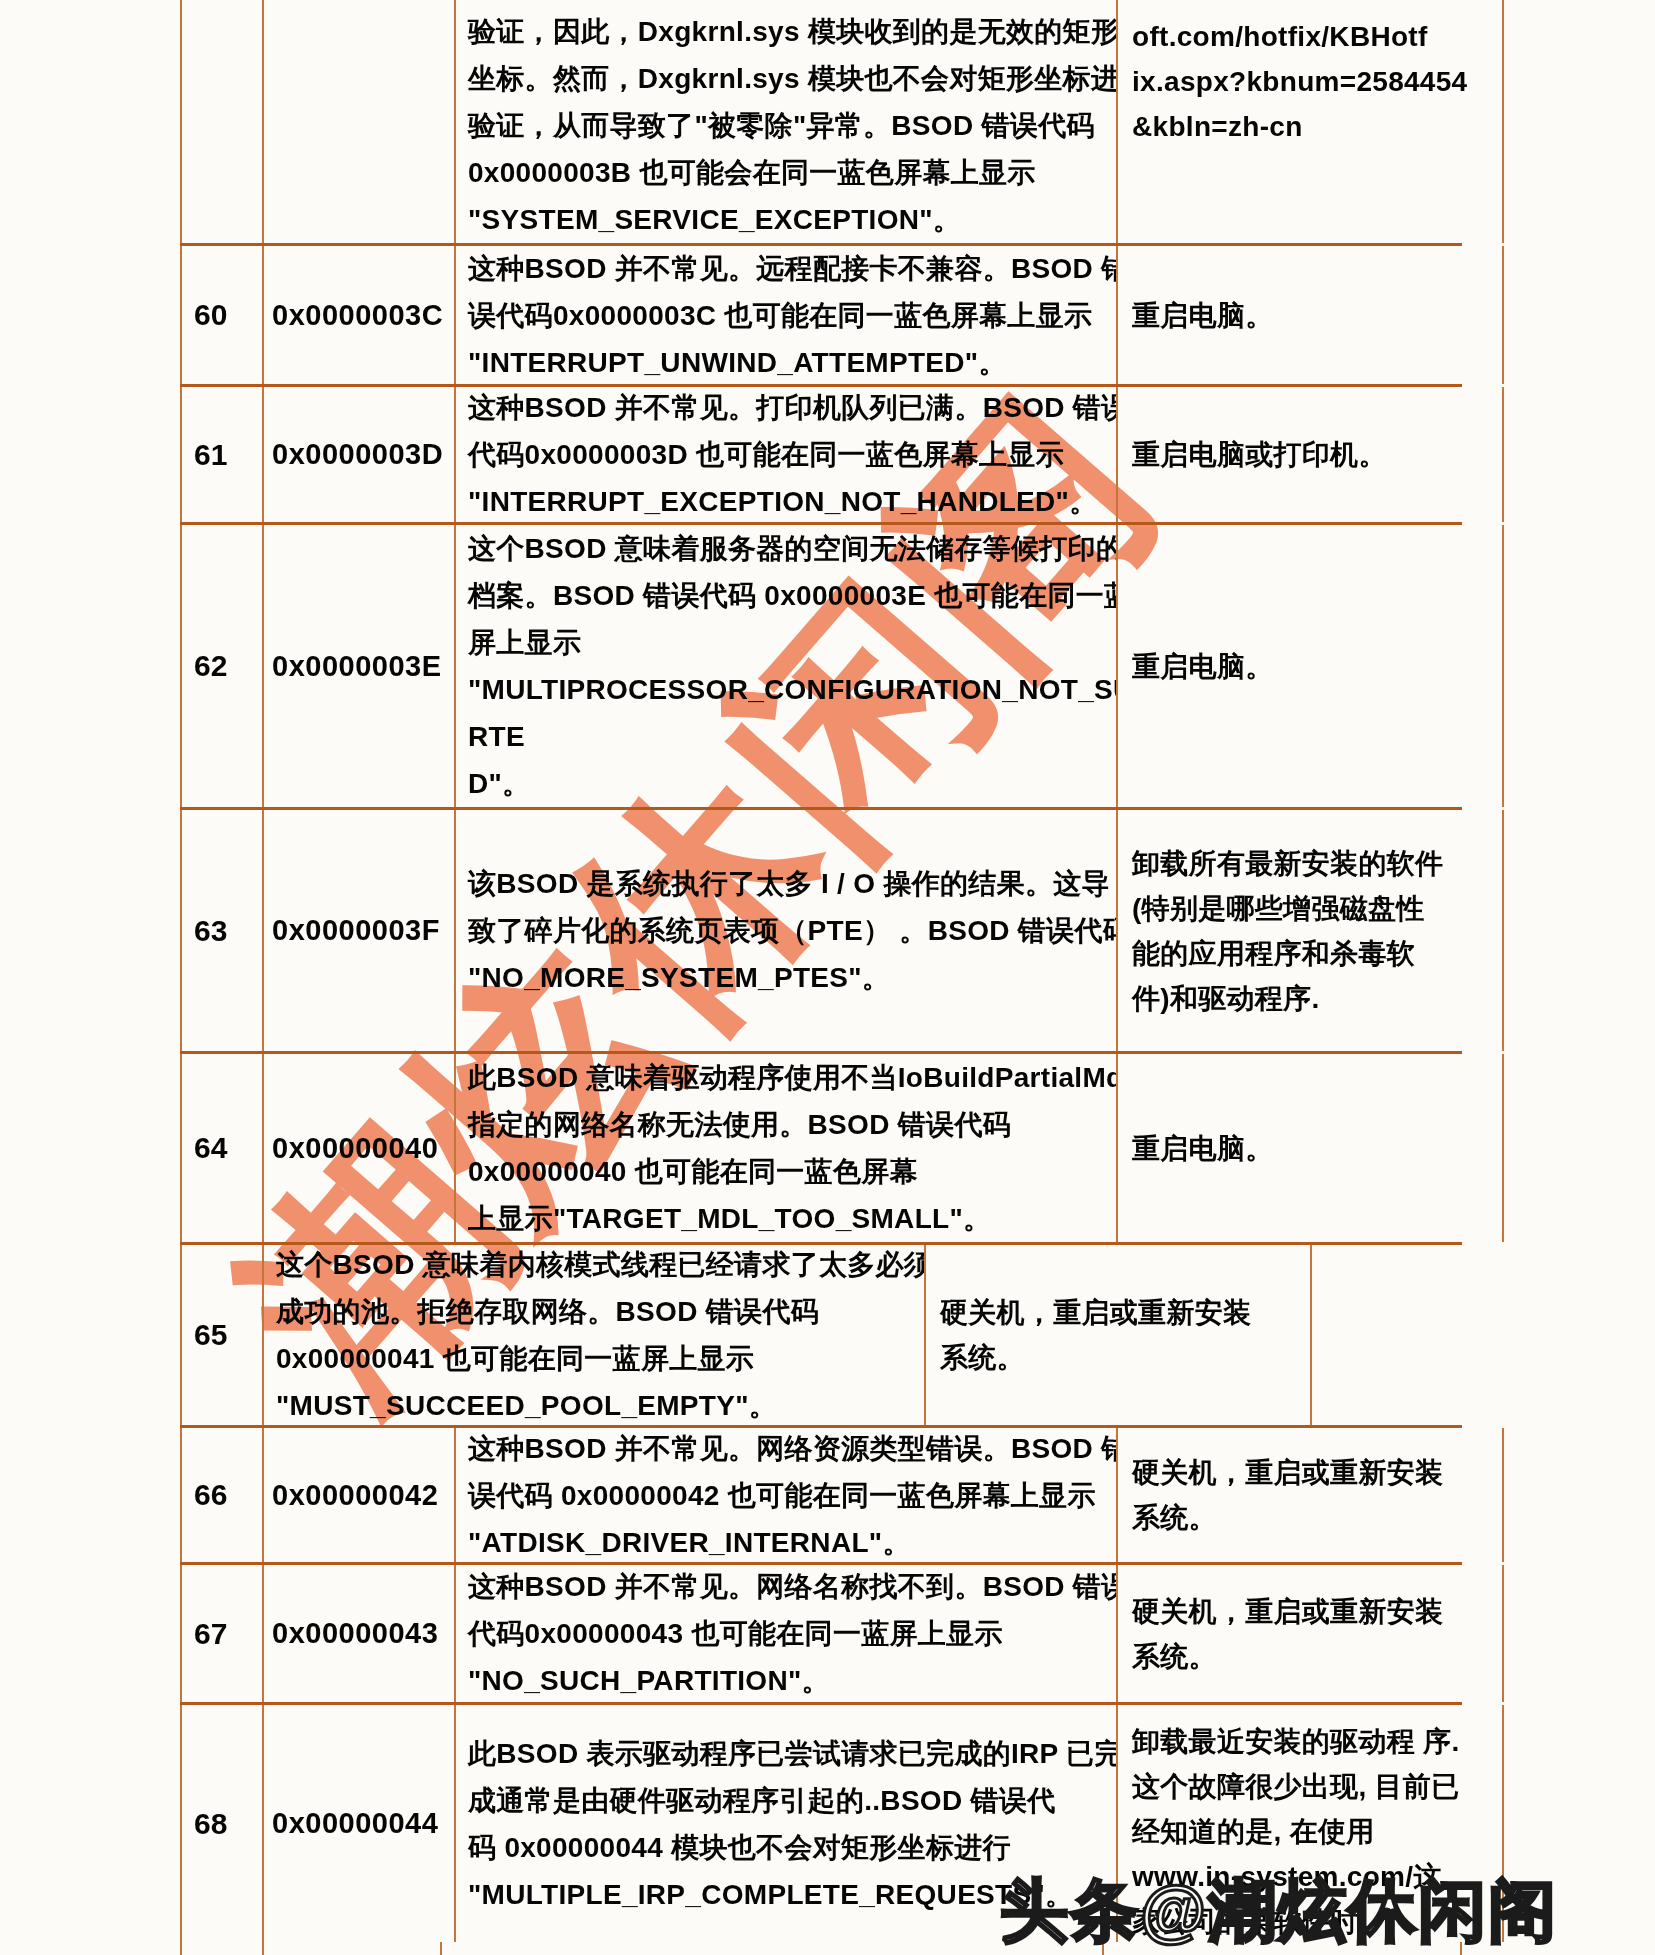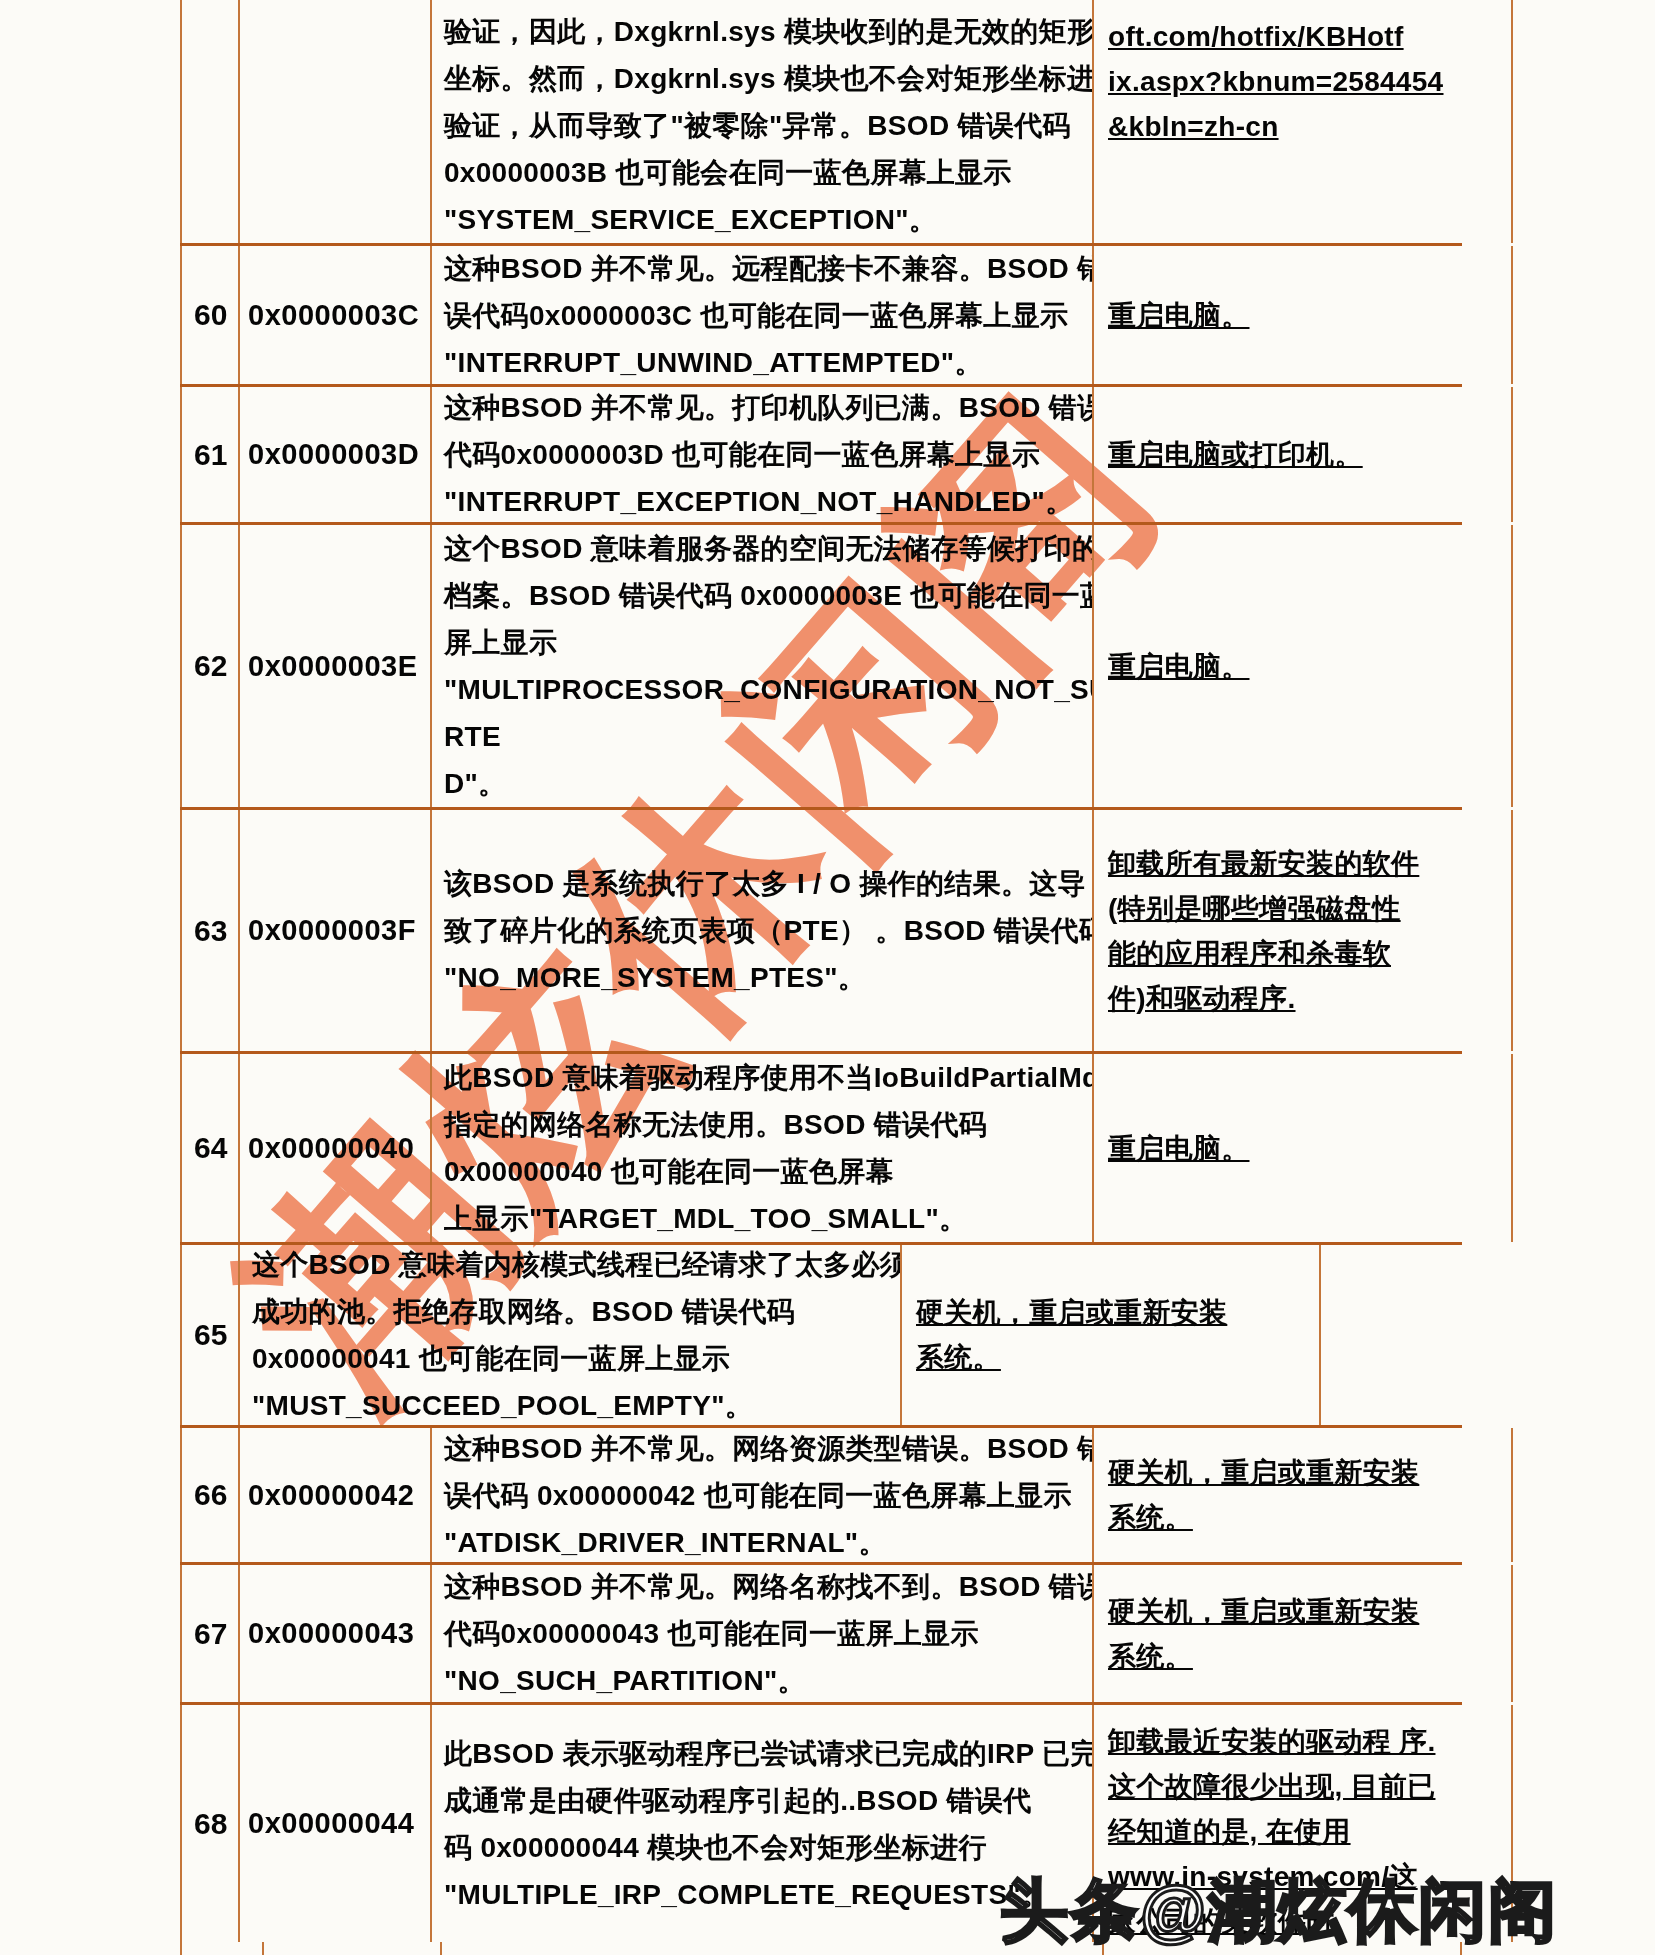--- a/index.html
+++ b/index.html
@@ -13,24 +13,24 @@
   }
   .row{display:flex;box-sizing:border-box;border-top:3px solid #b4591b;}
   .row.first{border-top:none;}
   .cell{
     box-sizing:border-box;flex:0 0 auto;
     border-left:2px solid #c4763a;
     display:flex;flex-direction:column;justify-content:center;
     overflow:hidden;color:#060606;
   }
   .cell.last{border-right:2px solid #c4763a;}
-  .c-num{width:58px;padding-left:12px;font-size:30px;font-weight:bold;}
+  .c-num{width:82px;padding-left:12px;font-size:30px;font-weight:bold;}
   .c-code{width:192px;padding-left:8px;font-size:29px;font-weight:bold;letter-spacing:0.5px;}
   .c-desc{width:662px;padding:0 8px 0 12px;}
-  .c-sol{width:421px;padding:0 0 0 14px;text-decoration:underline;}
+  .c-sol{width:388px;padding:0 0 0 14px;}
   .c-desc p{margin:0;font-size:28px;font-weight:bold;line-height:47px;white-space:nowrap;letter-spacing:0.3px;}
   .c-sol p{margin:0;font-size:28px;font-weight:bold;line-height:45px;white-space:nowrap;letter-spacing:0.3px;}
   .vtop{justify-content:flex-start;}
   .vtop.pd{padding-top:8px;}
   .vtop.pd2{padding-top:14px;}
   #stub-row{display:flex;height:13px;}
   #stub-row .s{box-sizing:border-box;border-left:2px solid #c4763a;}
   #stub-row .s.last{border-right:2px solid #c4763a;}
   #wm-diagonal{
     position:absolute;left:700px;top:900px;z-index:1;

